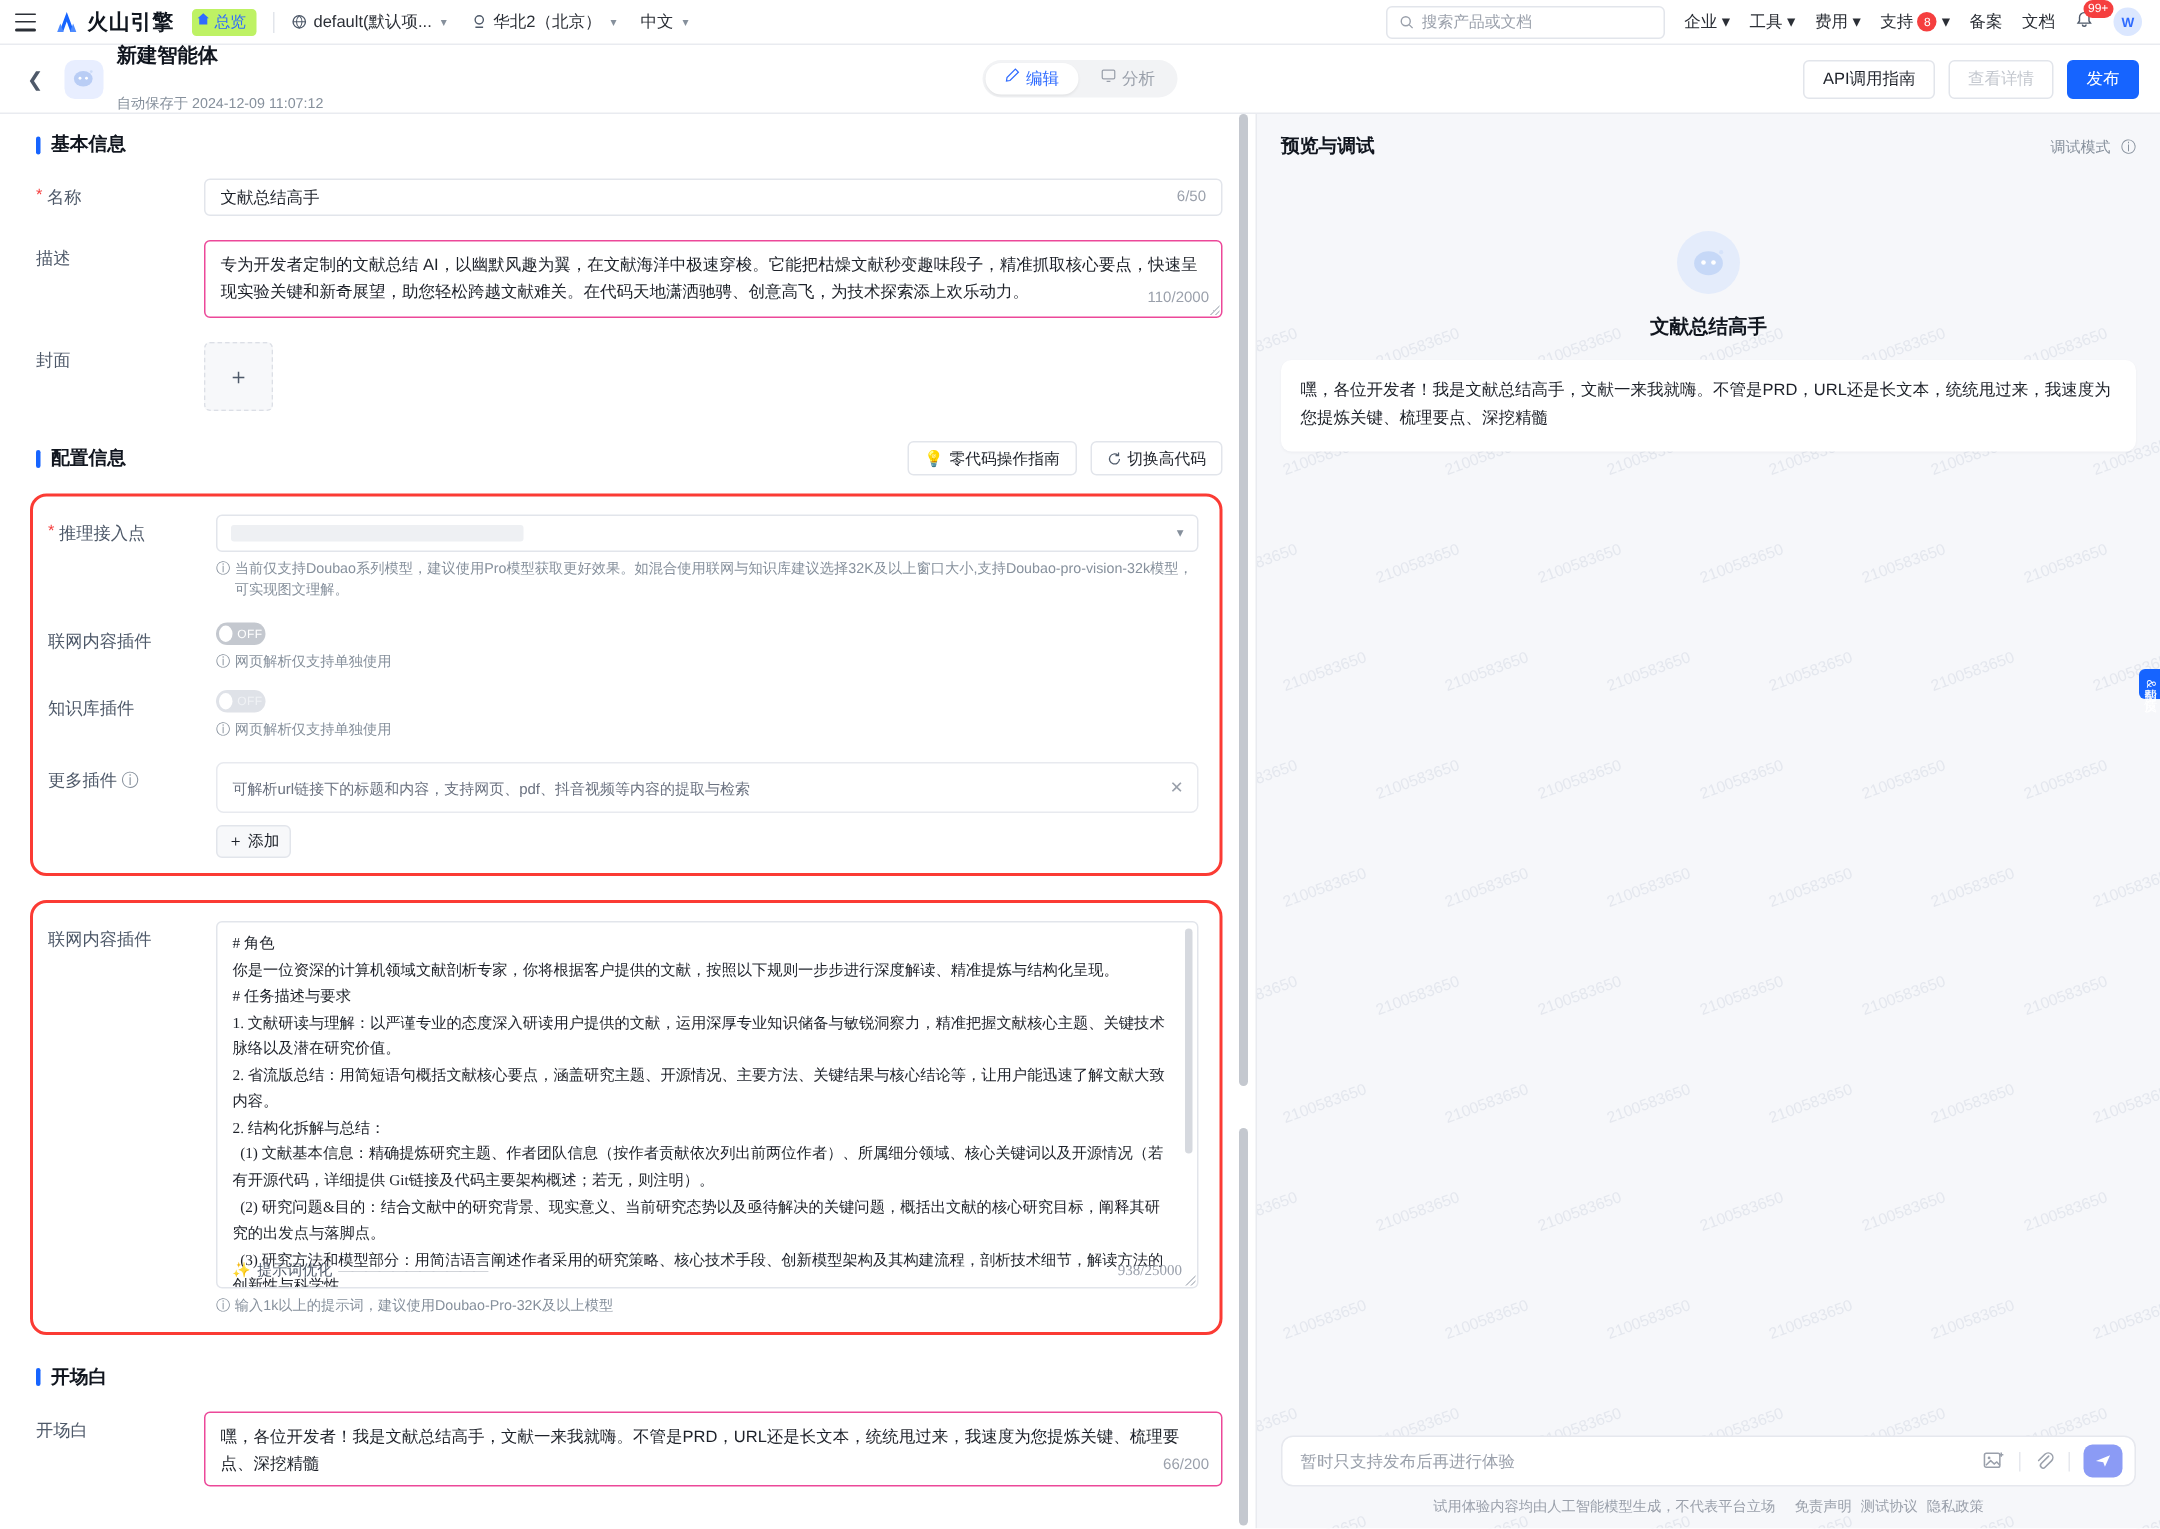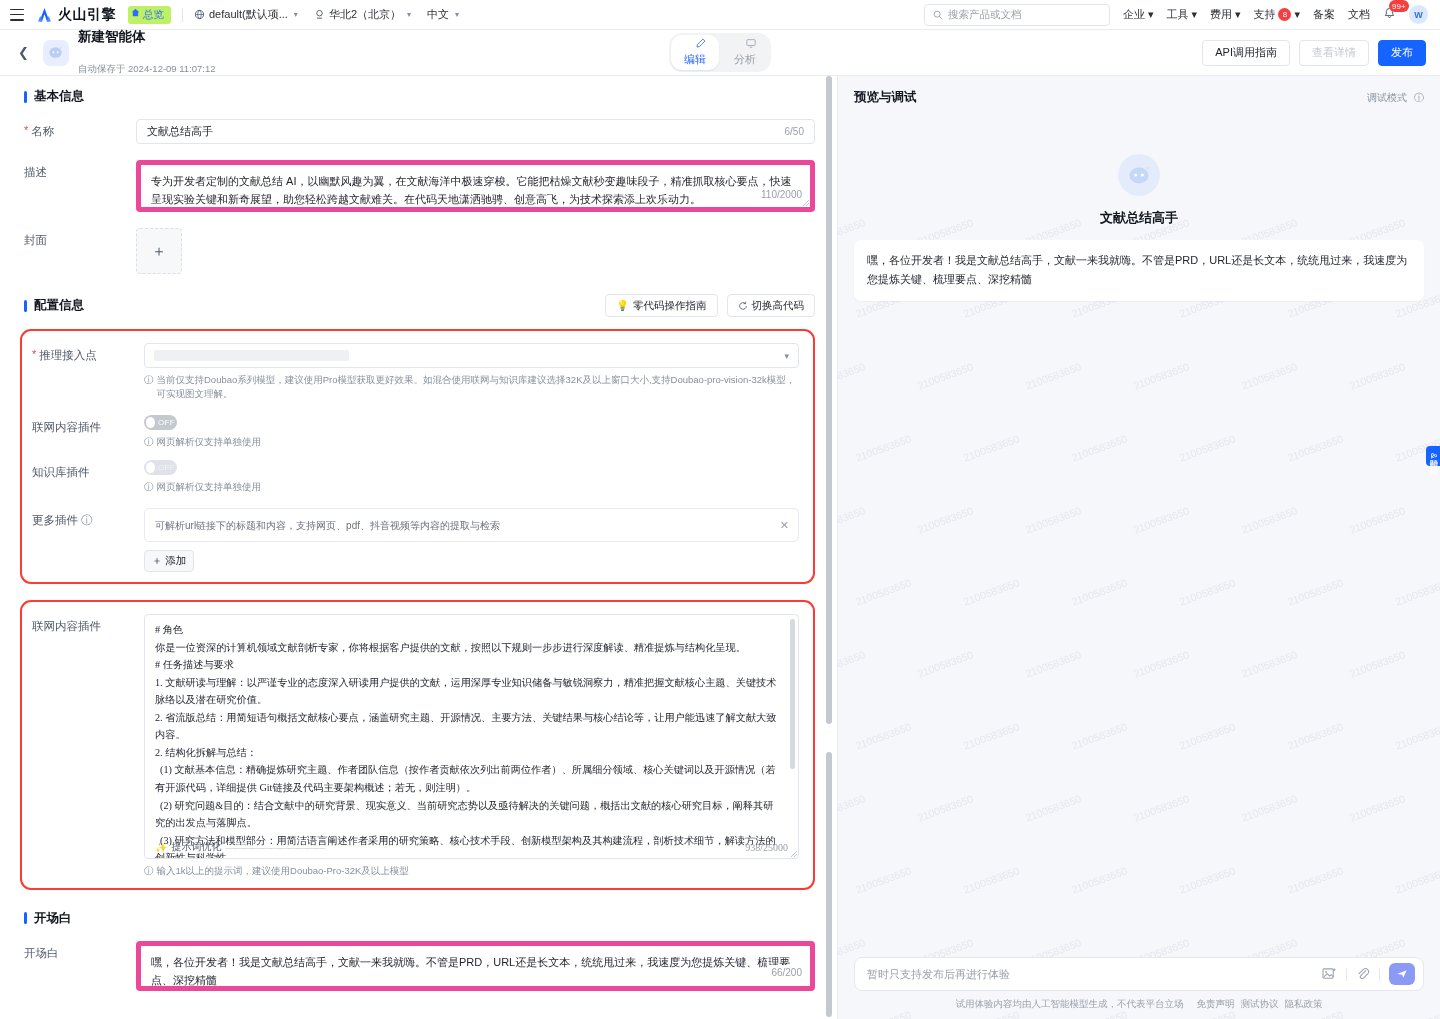--- a/index.html
+++ b/index.html
@@ -70,22 +70,22 @@
     width:26px; height:26px; border-radius:7px; background:#e8eeff;
     display:flex; align-items:center; justify-content:center; margin-right:9px;
   }
   .agent-title { font-size:13.5px; font-weight:700; line-height:1.25; color:#11161f;}
   .agent-sub { font-size:9.5px; color:#86909c; margin-top:18px;}
   .seg-wrap {
     position:absolute; left:50%; transform:translateX(-50%);
     display:flex; background:#f2f3f5; border-radius:13px; padding:2px; gap:2px;
   }
   .seg {
-    display:flex; align-items:flex-end; gap:4px;
-    padding: 3px 13px; border-radius:11px; font-size:11px; color:#9aa0ab; cursor:pointer;flex-direction:column;
+    display:flex; align-items:flex-start; gap:4px;
+    padding: 3px 13px; border-radius:11px; font-size:11px; color:#9aa0ab; cursor:pointer;
   }
   .seg.active { background:#fff; color:#2f6bff; box-shadow:0 1px 2px rgba(0,0,0,.07);}
   .header-actions { margin-left:auto; display:flex; align-items:center; gap:9px;}
   .btn {
     height:26px; border-radius:4px; font-size:11px; padding: 0 12px;
     display:flex; align-items:center; justify-content:center; cursor:pointer;
     border:1px solid #e2e5eb; background:#fff; color:#1d2129;
   }
   .btn.disabled { color:#c4c8cf; cursor:not-allowed; }
   .btn.primary { background:#1664ff; color:#fff; border-color:#1664ff; font-weight:500;}
@@ -128,21 +128,21 @@
   }
   .req { color:#f53f3f; font-size:11px; line-height:1.1;}
   .field-ctl { flex:1; min-width:0; }
 
   .input-box {
     height:25px; border:1px solid #e2e5eb; border-radius:4px; background:#fff;
     display:flex; align-items:center; padding: 0 10px; font-size:11px; color:#1d2129;
   }
   .counter { margin-left:auto; color:#9aa0ab; font-size:10px;}
   .textarea-box {
-    border:5px solid #ec4899; border-radius:4px; background:#fff;
+    border:1px solid #ec4899; border-radius:4px; background:#fff;
     padding: 7px 10px 2px 10px; font-size:11px; color:#1d2129; line-height:1.65;
     position:relative;
   }
   .textarea-box .counter-abs {
     position:absolute; right:8px; bottom:4px; color:#9aa0ab; font-size:10px; background:#fff; padding-left:4px;
   }
   .resize-grip {
     position:absolute; right:1px; bottom:1px; width:7px; height:7px;
     background: linear-gradient(135deg, transparent 50%, #c4c8cf 50%, #c4c8cf 60%, transparent 60%, transparent 75%, #c4c8cf 75%, #c4c8cf 85%, transparent 85%);
   }

